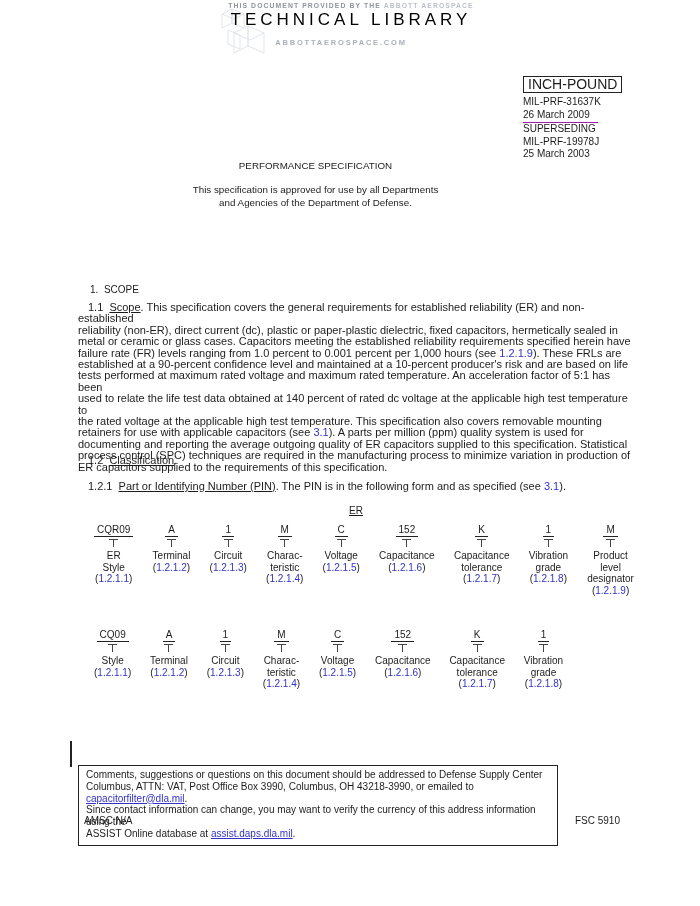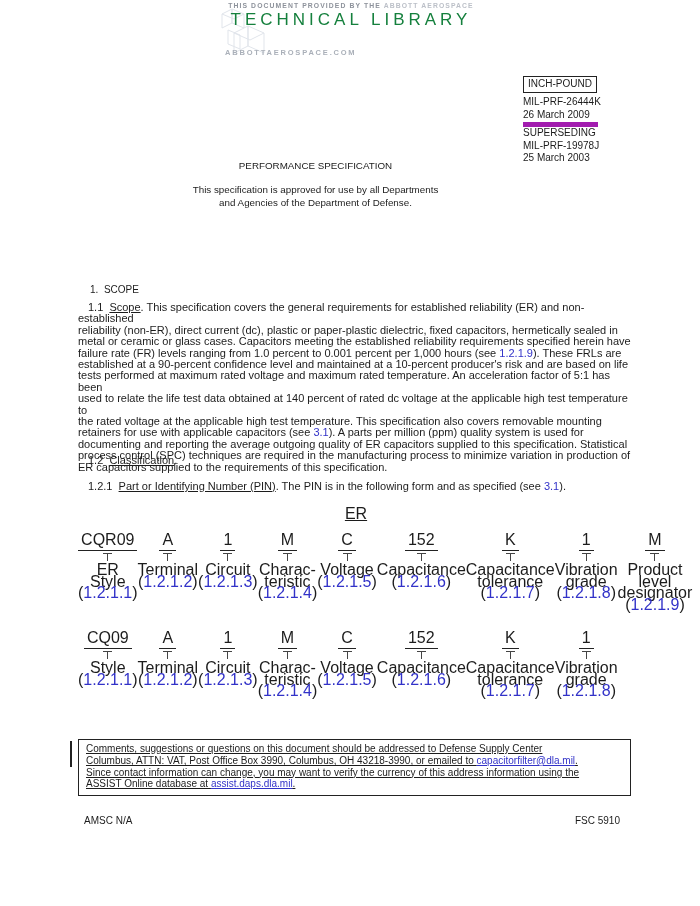--- a/index.html
+++ b/index.html
@@ -5,62 +5,62 @@
   * { margin:0; padding:0; box-sizing:border-box; }
   html,body { background:#ffffff; }
   body { font-family:"Liberation Sans", sans-serif; color:#1c1c1c; }
   .page { position:relative; width:700px; height:906px; background:#fff; overflow:hidden; }
 
   
   .wm { position:absolute; left:225px; top:2px; width:252px; text-align:center; }
   .wm-line1 { font-size:6.8px; font-weight:bold; letter-spacing:1.1px; white-space:nowrap; }
   .wm-dark { color:#8d929b; }
   .wm-light { color:#bcc0c8; }
-  .wm-title { font-size:17px; letter-spacing:4px; color:#15803d; white-space:nowrap; margin-top:1px; }
-  .wm-site { font-size:7.5px; font-weight:bold; letter-spacing:1.8px; color:#aab0b9; text-align:left; padding-right:20px; margin-top:18px; }
+  .wm-title { font-size:17px; letter-spacing:4px; color:#000000; white-space:nowrap; margin-top:1px; }
+  .wm-site { font-size:7.5px; font-weight:bold; letter-spacing:1.8px; color:#aab0b9; text-align:center; padding-right:20px; margin-top:8px; }
   .wm-cubes { position:absolute; left:218px; top:6px; }
 
   
   .doc-block { position:absolute; left:523px; top:76px; font-size:10px; line-height:12.4px; }
-  .inch-pound { display:inline-block; border:1px solid #222; padding:1px 4px 2px 4px; margin-bottom:3px; font-size:10px; }
-  .date-underline { display:inline-block; border-bottom:5px solid #a21caf; padding-right:8px; padding-bottom:1px; }
+  .inch-pound { display:inline-block; border:1px solid #222; padding:1px 4px 2px 4px; margin-bottom:3px; font-size:14px; }
+  .date-underline { display:inline-block; border-bottom:1px solid #a21caf; padding-right:8px; padding-bottom:1px; }
 
   
   .title-block { position:absolute; left:0; top:160px; width:631px; text-align:center; font-size:9.8px; }
   .spec-type { margin-bottom:9px; }
   .spec-title { white-space:pre-line; line-height:13px; }
   .approval { margin-top:12px; white-space:pre-line; line-height:13px; }
 
   
   .scope-heading { position:absolute; left:90px; top:284px; font-size:10px; white-space:pre; }
   .para { position:absolute; left:78px; width:558px; font-size:11px; line-height:11.4px; white-space:pre-line; text-indent:10px; }
   .p11 { top:302px; }
   .p12 { top:455px; }
   .p121 { top:481px; }
   .utitle { text-decoration:underline; }
   .link { color:#3232c8; text-decoration:none; cursor:pointer; }
   a.ulink { color:#3232c8; text-decoration:underline; cursor:pointer; }
 
   
-  .pin-section { position:absolute; left:78px; width:556px; font-size:16px; }
+  .pin-section { position:absolute; left:78px; width:556px; font-size:10px; }
   .er-section { top:505px; }
   .non-er-section { top:621px; }
   .pin-heading { text-align:center; }
   .pin-heading span { text-decoration:underline; }
   .pin-row { display:flex; justify-content:space-between; margin-top:8px; }
-  .pin-col { display:flex; flex-direction:column; align-items:center; }
+  .pin-col { display:flex; flex-direction:column; align-items:center;margin-left:16px; }
   .pin-col[data-empty="true"] { visibility:hidden; min-width:52px; }
   .pin-code { border-bottom:1px solid #222; padding:0 3px 1px 3px; white-space:nowrap; }
   .tick { display:block; width:9px; height:8px; border-top:1px solid #444; position:relative; margin-top:2px; }
   .tick::after { content:""; position:absolute; top:0; left:4px; width:1px; height:7px; background:#444; }
   .pin-label { white-space:pre-line; text-align:center; line-height:11.5px; margin-top:3px; }
   .pin-ref { line-height:11.5px; white-space:nowrap; }
 
   
-  .comments-box { position:absolute; left:78px; top:739px; width:553px; border:1px solid #222; padding:3px 8px 5px 7px; font-size:10px; line-height:11.8px; white-space:pre-line;text-decoration:underline; }
+  .comments-box { position:absolute; left:78px; top:765px; width:480px; border:1px solid #222; padding:3px 8px 5px 7px; font-size:10px; line-height:11.8px; white-space:pre-line; }
   .change-bar { position:absolute; left:70px; top:741px; width:2px; height:26px; background:#222; }
 
   
   .footer-left { position:absolute; left:84px; top:815px; font-size:10px; }
   .footer-right { position:absolute; right:80px; top:815px; font-size:10px; }
 </style>
 </head>
 <body>
 
 <div class="page">
@@ -80,21 +80,21 @@
     <div class="wm-line1">
       <span class="wm-dark">THIS DOCUMENT PROVIDED BY THE</span>
       <span class="wm-light">ABBOTT AEROSPACE</span>
     </div>
     <div class="wm-title">TECHNICAL LIBRARY</div>
     <div class="wm-site">ABBOTTAEROSPACE.COM</div>
   </div>
 
   <div class="doc-block">
     <div><span class="inch-pound">INCH-POUND</span></div>
-    <div>MIL-PRF-26444K</div>
+    <div>MIL-PRF-31637K</div>
     <div><span class="date-underline">26 March 2009</span></div>
     <div>SUPERSEDING</div>
     <div>MIL-PRF-19978J</div>
     <div>25 March 2003</div>
   </div>
 
   <div class="title-block">
     <div class="spec-type">PERFORMANCE SPECIFICATION</div>
     <div class="approval">This specification is approved for use by all Departments
 and Agencies of the Department of Defense.</div>

